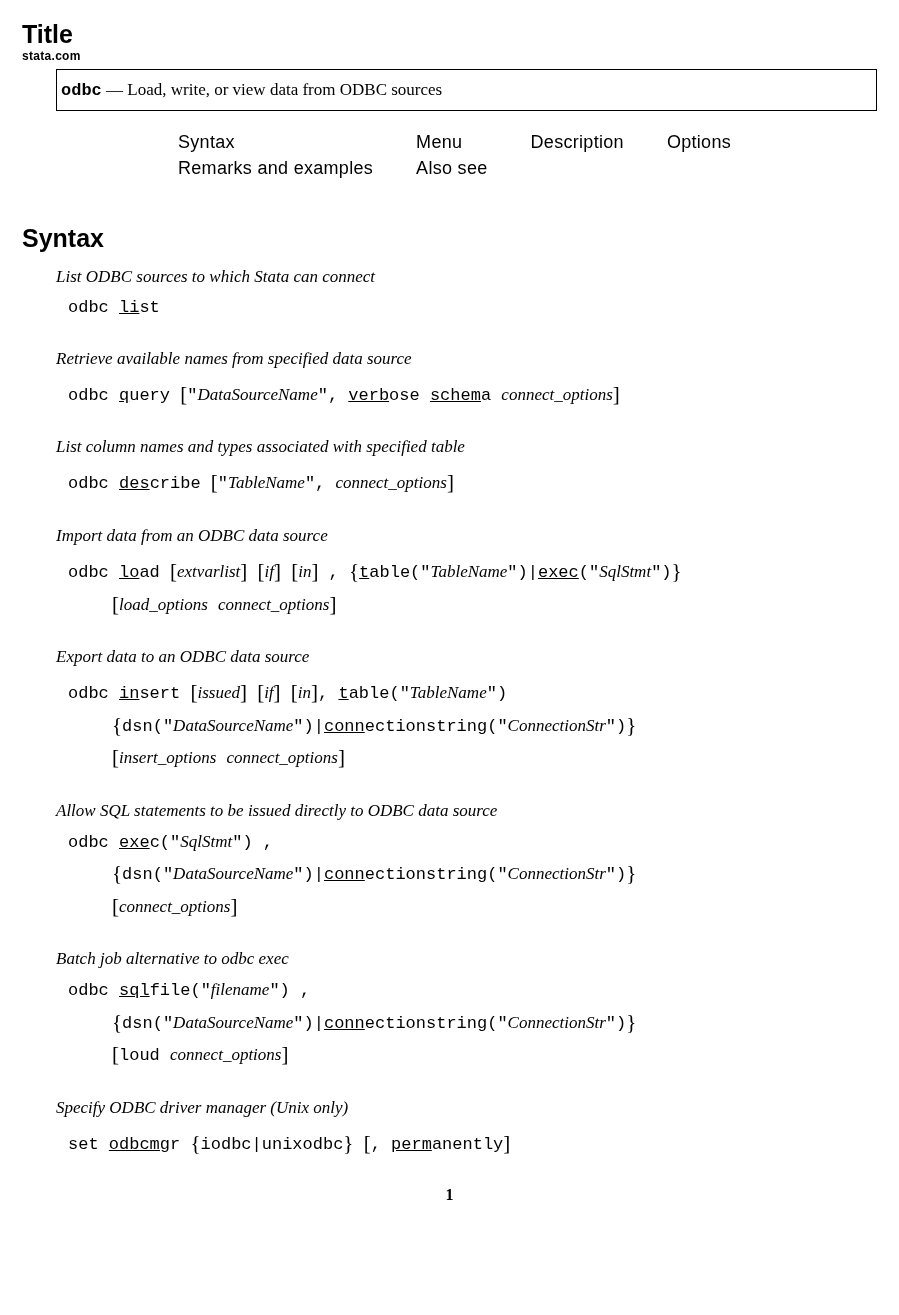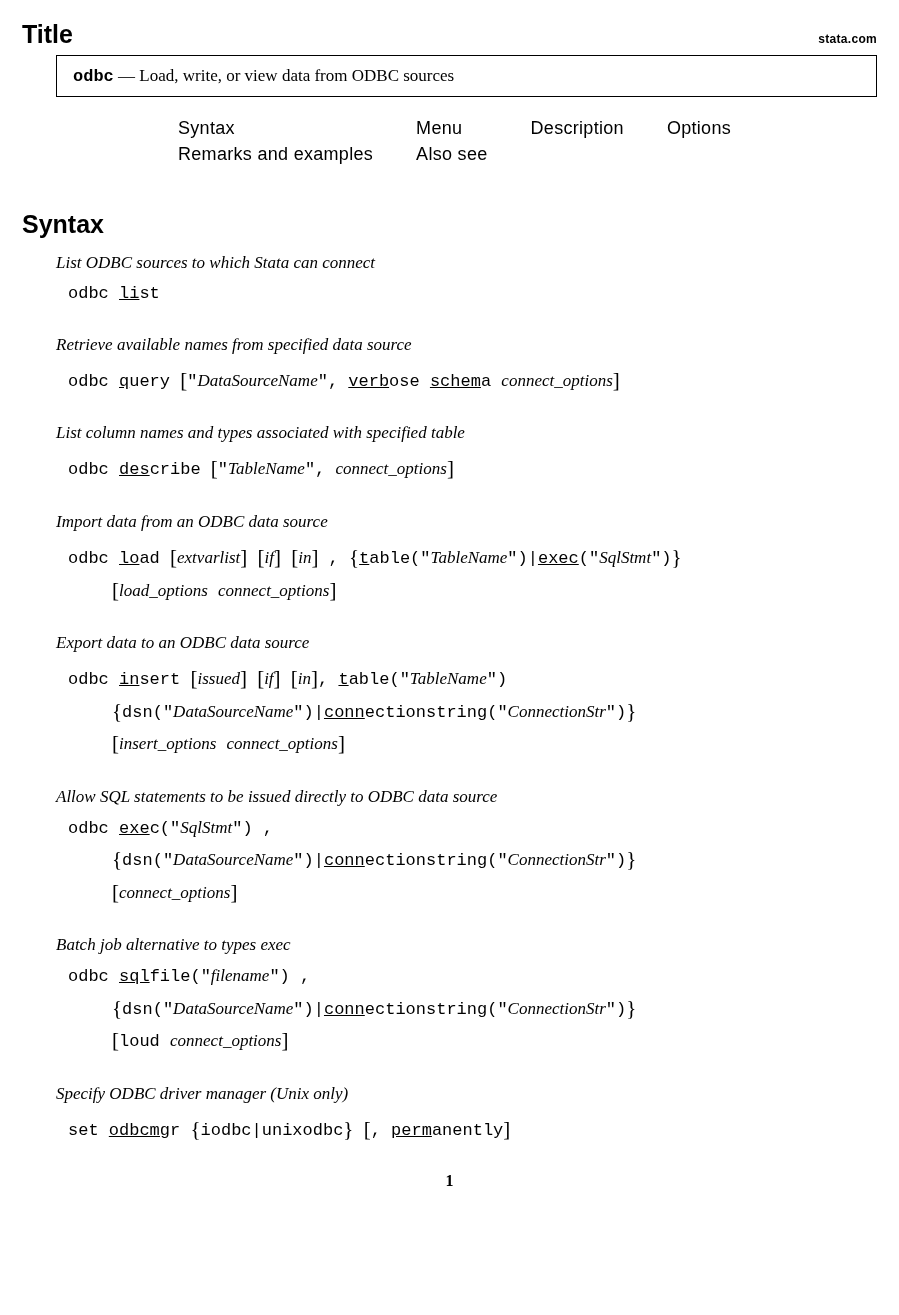--- a/index.html
+++ b/index.html
@@ -9,36 +9,37 @@
     background: #fff;
     margin: 0;
     padding: 20px 22px;
     width: 855px;
   }
   .header {
     display: flex;
     justify-content: space-between;
     align-items: baseline;
     margin-bottom: 6px;
+    flex-direction: column;
   }
   .header-title {
     font-family: Arial, Helvetica, sans-serif;
     font-weight: bold;
     font-size: 25px;
   }
   .header-site {
     font-family: Arial, Helvetica, sans-serif;
     font-weight: bold;
     font-size: 12px;
     letter-spacing: 0.3px;
   }
   .title-box {
     border: 1px solid #000;
     margin: 0 0 18px 34px;
-    padding: 10px 16px;
+    padding: 10px 4px;
     font-size: 17px;
   }
   .title-box .cmd {
     font-family: "Courier New", Courier, monospace;
     font-weight: bold;
   }
   .nav-table {
     margin-left: 155px;
     font-family: Arial, Helvetica, sans-serif;
     font-size: 18px;
@@ -151,21 +152,21 @@
       <div class="synline cont"><span class="lcb">{</span>dsn("<span class="it">DataSourceName</span>")|<span class="u">conn</span>ectionstring("<span class="it">ConnectionStr</span>")<span class="rcb">}</span></div>
       <div class="synline cont"><span class="lbr">[</span><span class="it">insert_options</span> <span class="it">connect_options</span><span class="rbr">]</span></div>
     </div>
     <div class="block">
       <div class="desc">Allow SQL statements to be issued directly to ODBC data source</div>
       <div class="synline">odbc <span class="u">exe</span>c("<span class="it">SqlStmt</span>") ,</div>
       <div class="synline cont"><span class="lcb">{</span>dsn("<span class="it">DataSourceName</span>")|<span class="u">conn</span>ectionstring("<span class="it">ConnectionStr</span>")<span class="rcb">}</span></div>
       <div class="synline cont"><span class="lbr">[</span><span class="it">connect_options</span><span class="rbr">]</span></div>
     </div>
     <div class="block">
-      <div class="desc">Batch job alternative to types exec</div>
+      <div class="desc">Batch job alternative to odbc exec</div>
       <div class="synline">odbc <span class="u">sql</span>file("<span class="it">filename</span>") ,</div>
       <div class="synline cont"><span class="lcb">{</span>dsn("<span class="it">DataSourceName</span>")|<span class="u">conn</span>ectionstring("<span class="it">ConnectionStr</span>")<span class="rcb">}</span></div>
       <div class="synline cont"><span class="lbr">[</span>loud <span class="it">connect_options</span><span class="rbr">]</span></div>
     </div>
     <div class="block">
       <div class="desc">Specify ODBC driver manager (Unix only)</div>
       <div class="synline">set <span class="u">odbcmg</span>r <span class="lcb">{</span>iodbc|unixodbc<span class="rcb">}</span> <span class="lbr">[</span>, <span class="u">perm</span>anently<span class="rbr">]</span></div>
     </div>
   </div>
 

